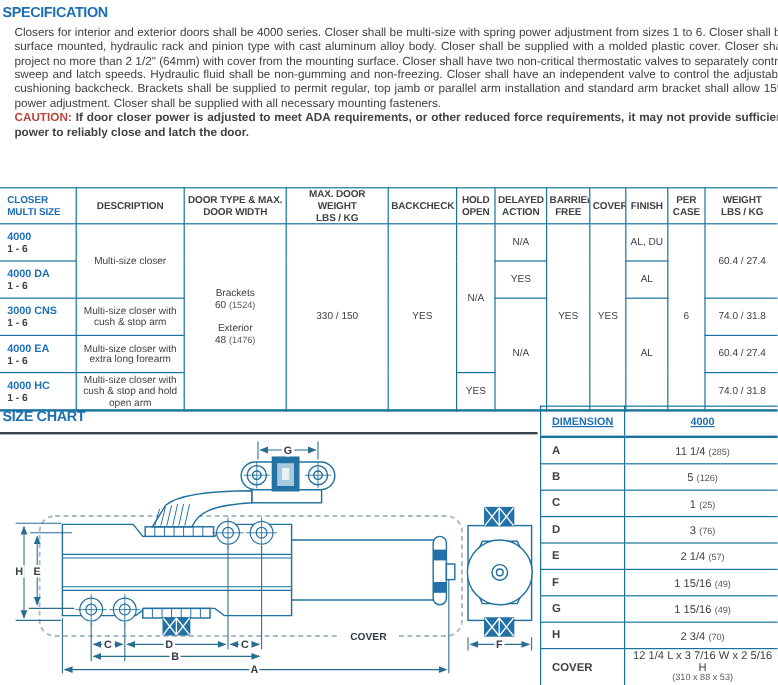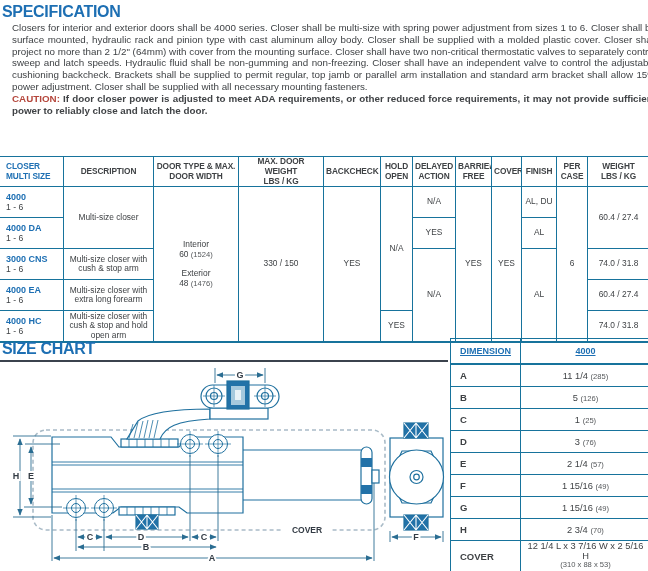--- a/index.html
+++ b/index.html
@@ -6,21 +6,21 @@
     --blue:#1d6fb3;
     --teal:#17739c;
     --ink:#3f4245;
     --red:#b5473c;
     --draw:#20719f;
     --dim:#2a6d92;
   }
   html,body{margin:0;padding:0;background:#fff;}
   .page{position:absolute;left:0;top:0;width:648px;height:571px;overflow:hidden;
         font-family:"Liberation Sans",sans-serif;background:#fff;}
-  .h1{position:absolute;left:2px;font-weight:bold;font-size:16px;line-height:1;
+  .h1{position:absolute;left:2px;font-weight:bold;font-size:12px;line-height:1;
       color:var(--blue);letter-spacing:-0.3px;}
   #spec-title{top:4px;}
   #sel-title{top:140px;}
   #size-title{top:341px;}
   .spec-text{position:absolute;left:12px;top:22px;width:644px;font-size:9.8px;
       line-height:11.8px;color:var(--ink);text-align:justify;}
   .spec-text p{margin:0;}
   .caution b.cl{color:var(--red);}
   .caution{font-weight:bold;color:#404346;}
   
@@ -29,21 +29,21 @@
        border-top:1px solid var(--teal);border-bottom:2px solid var(--teal);}
   .sel th,.sel td{border:1px solid var(--teal);padding:0 2px;text-align:center;
        font-size:8.4px;line-height:9.8px;color:var(--ink);vertical-align:middle;
        overflow:hidden;}
   .sel th{font-weight:bold;height:28px;font-size:8.3px;letter-spacing:-0.1px;border-radius:12px;}
   .sel td{height:30px;}
   .sel th.first{text-align:left;padding-left:6px;color:var(--blue);}
   .hl{display:block;}
   td.model{text-align:left;padding-left:6px;}
   .mname{display:block;color:var(--blue);font-weight:bold;font-size:9px;line-height:10.5px;}
-  .mrange{display:block;font-weight:normal;font-size:8.6px;color:var(--ink);line-height:10.5px;}
+  .mrange{display:block;font-weight:bold;font-size:8.6px;color:var(--ink);line-height:10.5px;}
   .mm{font-size:7.6px;color:#55585b;}
   .doorgap{height:9px;}
   
   .rule{position:absolute;left:0;top:360px;width:448px;height:2px;background:#3b434d;}
   svg.draw{position:absolute;left:0;top:363px;}
   .dimlbl{font:bold 9px "Liberation Sans",sans-serif;fill:#333b44;
           paint-order:stroke;stroke:#ffffff;stroke-width:4px;text-anchor:middle;}
   
   .dimt{position:absolute;left:450px;top:338px;width:200px;
         border-top:1px solid var(--teal);border-bottom:1px solid var(--teal);}
@@ -131,21 +131,21 @@
             <span class="hl">LBS / KG</span>
           </th>
     </tr>
     <tr>
       <td class="model">
             <span class="mname">4000</span>
             <span class="mrange">1 - 6</span>
           </td>
       <td rowspan="2">Multi-size closer</td>
       <td rowspan="5">
-        <div>Interior</div>
+        <div>Brackets</div>
         <div><span>60</span> <span class="mm">(1524)</span></div>
         <div class="doorgap"></div>
         <div>Exterior</div>
         <div><span>48</span> <span class="mm">(1476)</span></div>
       </td>
       <td rowspan="5">330 / 150</td>
       <td rowspan="5">YES</td>
       <td rowspan="4">N/A</td>
       <td>N/A</td>
       <td rowspan="5">YES</td>

